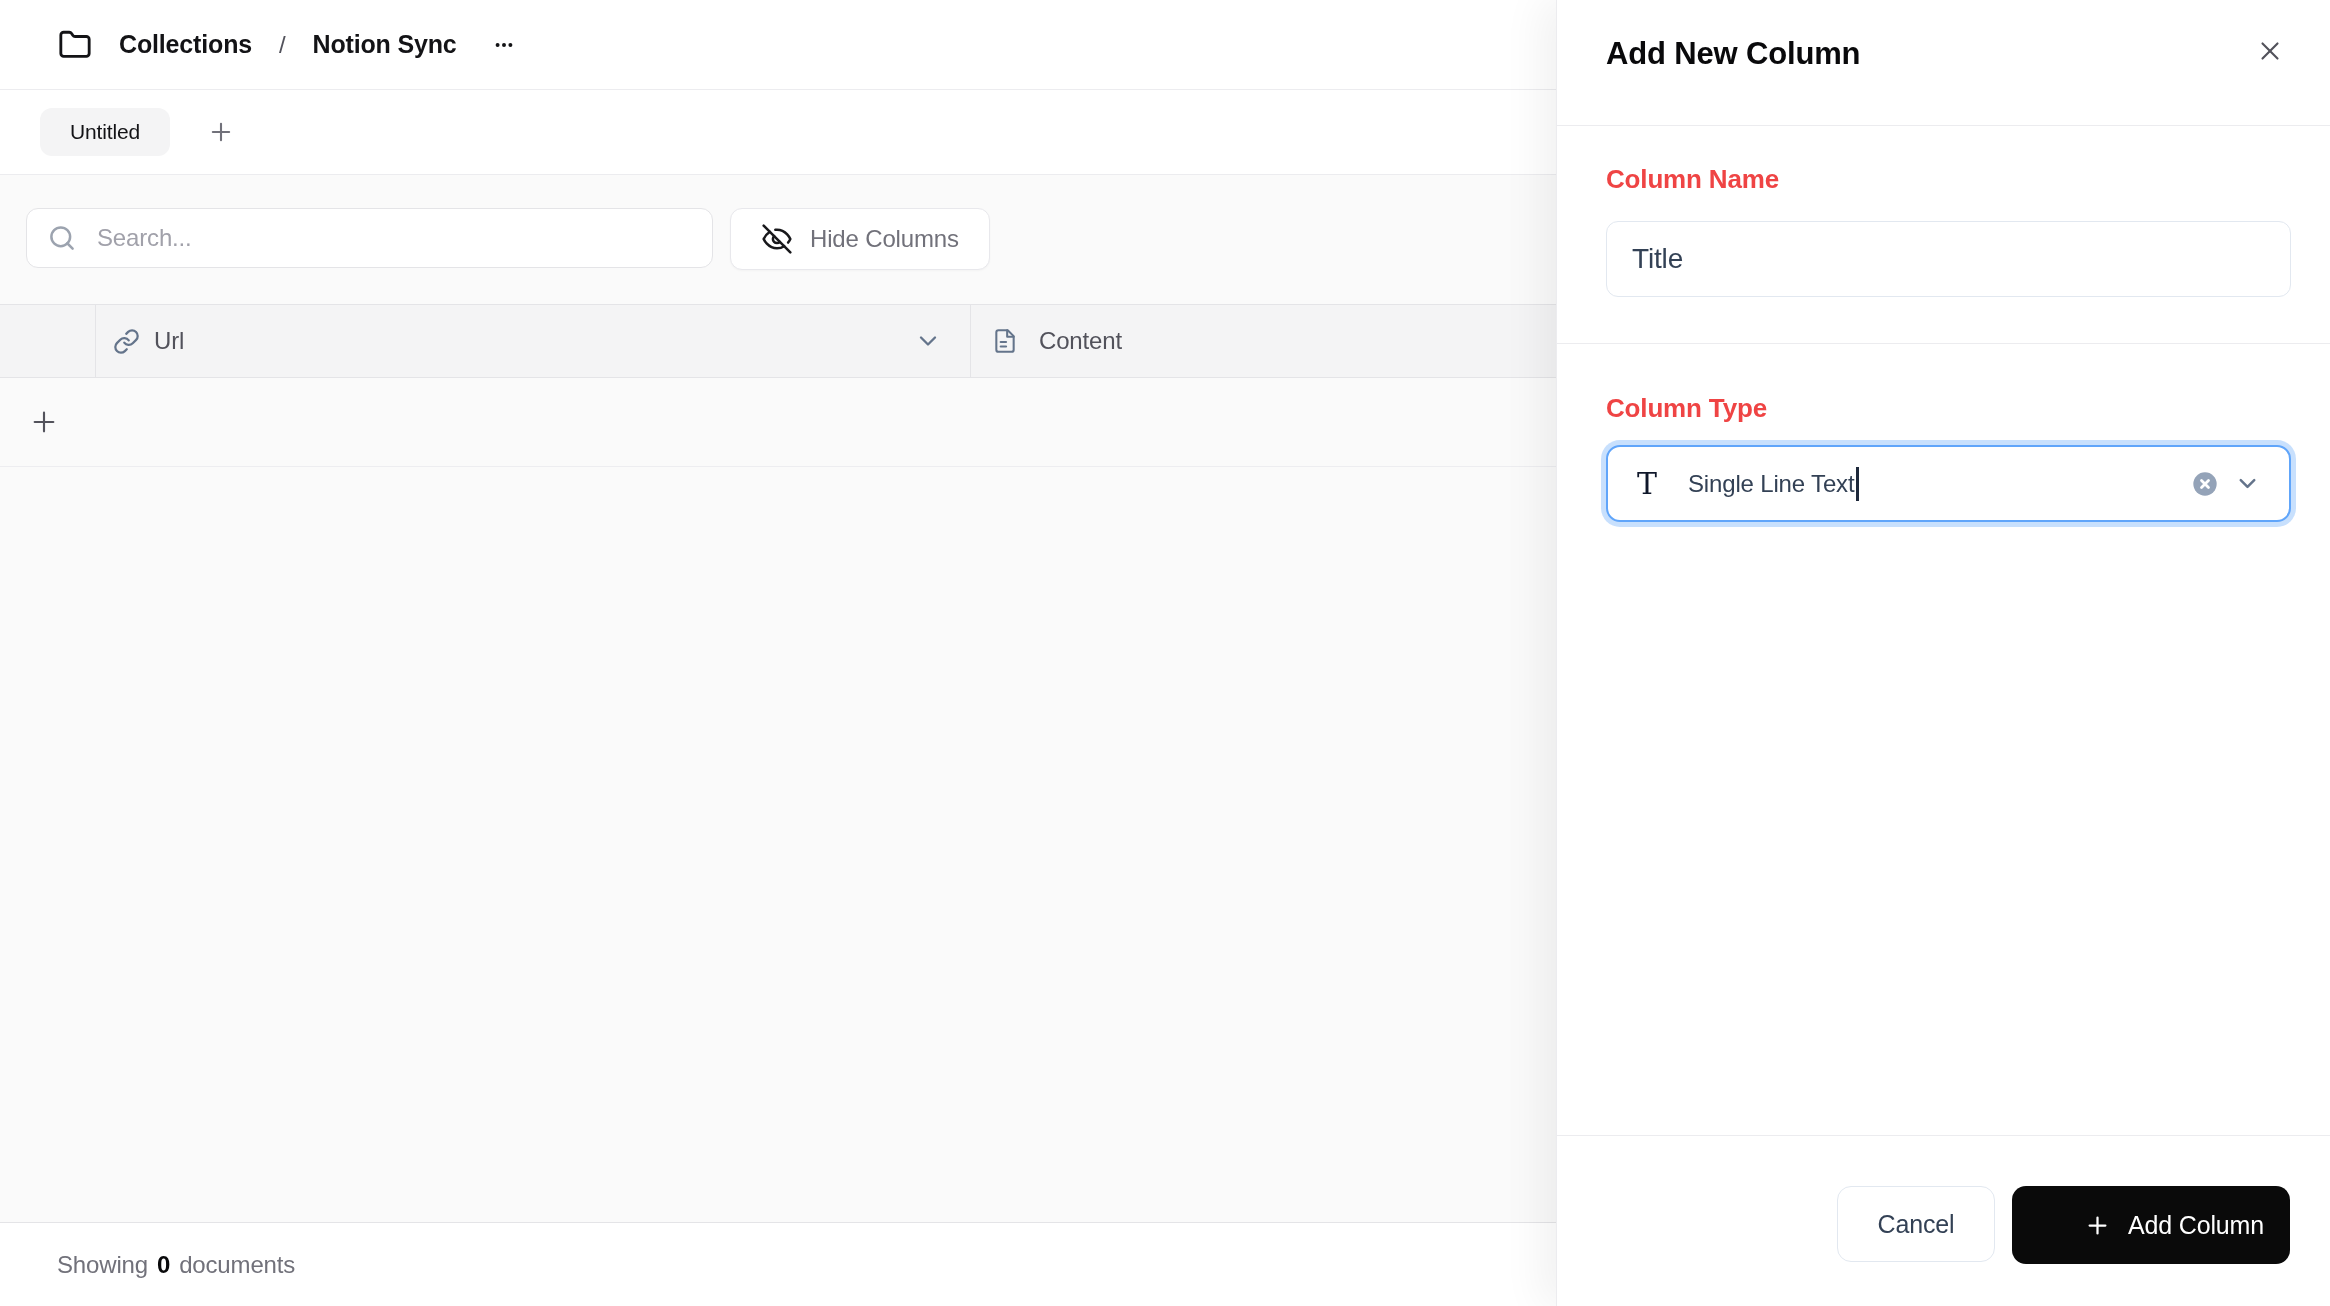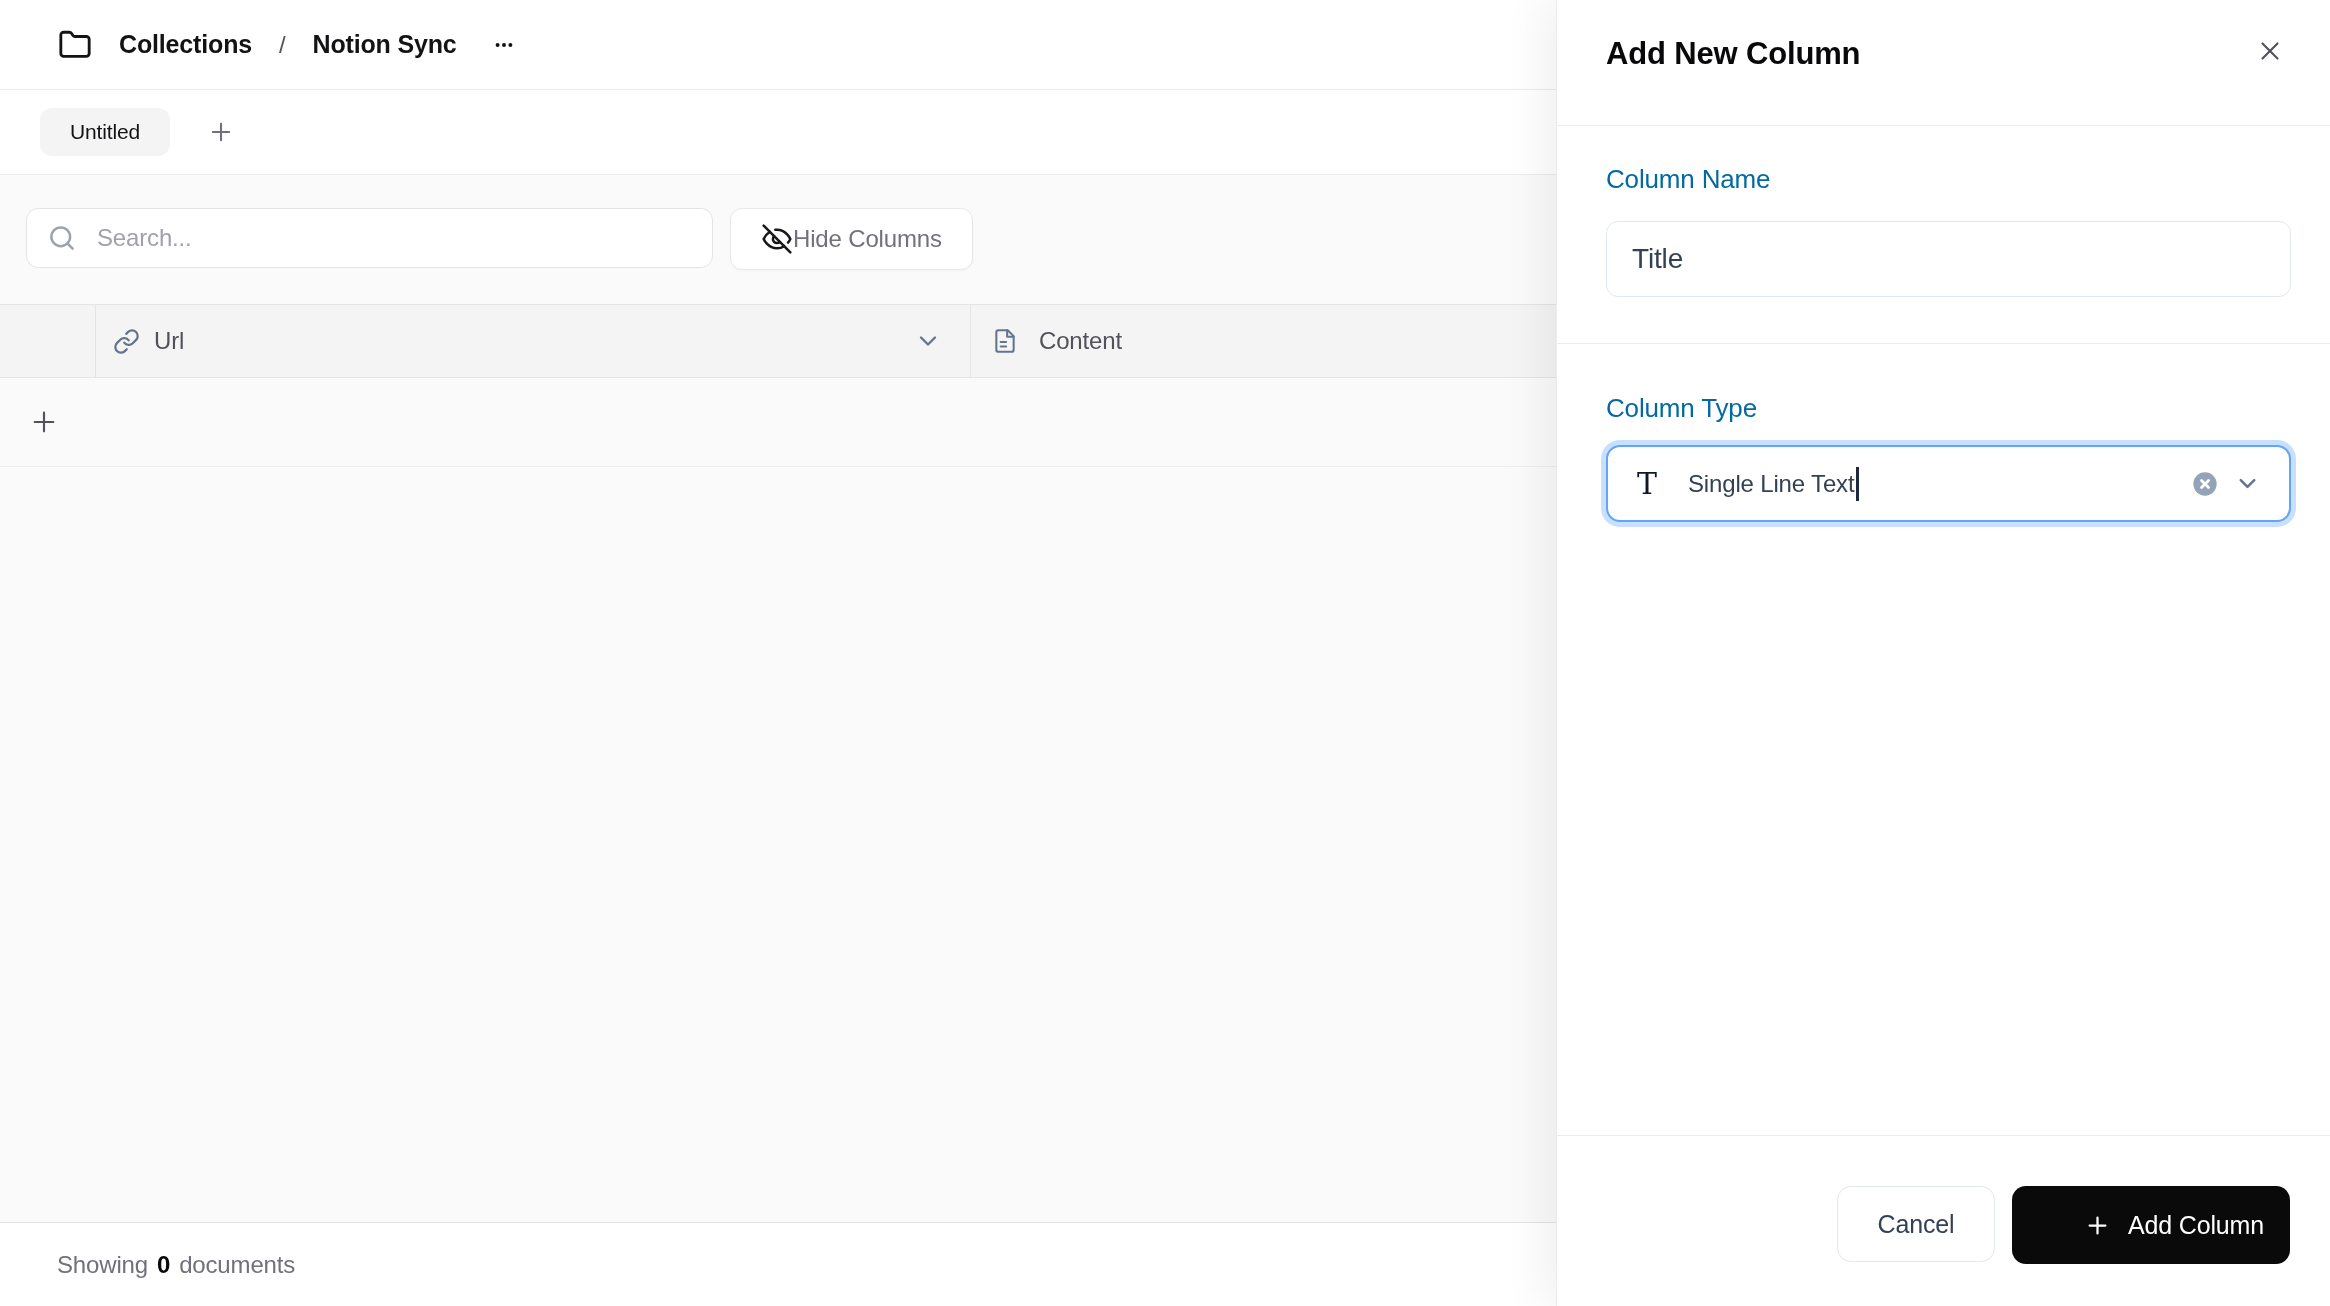--- a/index.html
+++ b/index.html
@@ -43,21 +43,21 @@
     display:flex; align-items:center; padding:0 20px; gap:20px;
   }
   .search-box input {
     flex:1; border:none; outline:none; background:transparent;
     font-size:24px; color:#131316; font-family:inherit; letter-spacing:inherit;
   }
   .search-box input::placeholder { color:#a1a1aa; }
   .hide-cols-btn {
     position:absolute; left:730px; top:33px; height:62px; padding:0 30px;
     background:#ffffff; border:1.5px solid #e8e8ec; border-radius:12px;
-    display:flex; align-items:center; cursor:pointer;
+    display:flex; align-items:center; gap:17px; cursor:pointer;
     font-size:24px; font-weight:500; color:#71717a; font-family:inherit; letter-spacing:inherit;
     box-shadow:0 1px 2px rgba(0,0,0,0.03);
   }
 
   .table-header {
     position:absolute; left:0; top:304px; width:1556px; height:74px;
     background:#f4f4f5; border-top:1px solid #e4e4e7; border-bottom:1px solid #e4e4e7;
     display:flex;
   }
   .th-cell { display:flex; align-items:center; height:100%; }
@@ -93,21 +93,21 @@
   }
   .panel-title {
     position:absolute; left:49px; top:36px;
     font-size:31px; font-weight:700; color:#09090b;
   }
   .panel-close {
     position:absolute; right:32px; top:23px; width:56px; height:56px;
     background:none; border:none; cursor:pointer;
     display:flex; align-items:center; justify-content:center;
   }
-  .field-label { position:absolute; left:49px; font-size:26px; font-weight:400; color:#0369a1; }
+  .field-label { position:absolute; left:49px; font-size:26px; font-weight:700; color:#ef4444; }
   .label-name { top:164px; }
   .label-type { top:393px; }
   .text-input {
     position:absolute; left:49px; top:221px; width:685px; height:76px;
     border:1.5px solid #e2e8f0; border-radius:12px; background:#fff;
     padding:0 25px; font-size:28px; color:#334155; outline:none;
     font-family:inherit; letter-spacing:inherit;
   }
   .panel-divider { position:absolute; left:0; width:100%; height:1px; background:#ececef; }
   .divider-1 { top:343px; }

